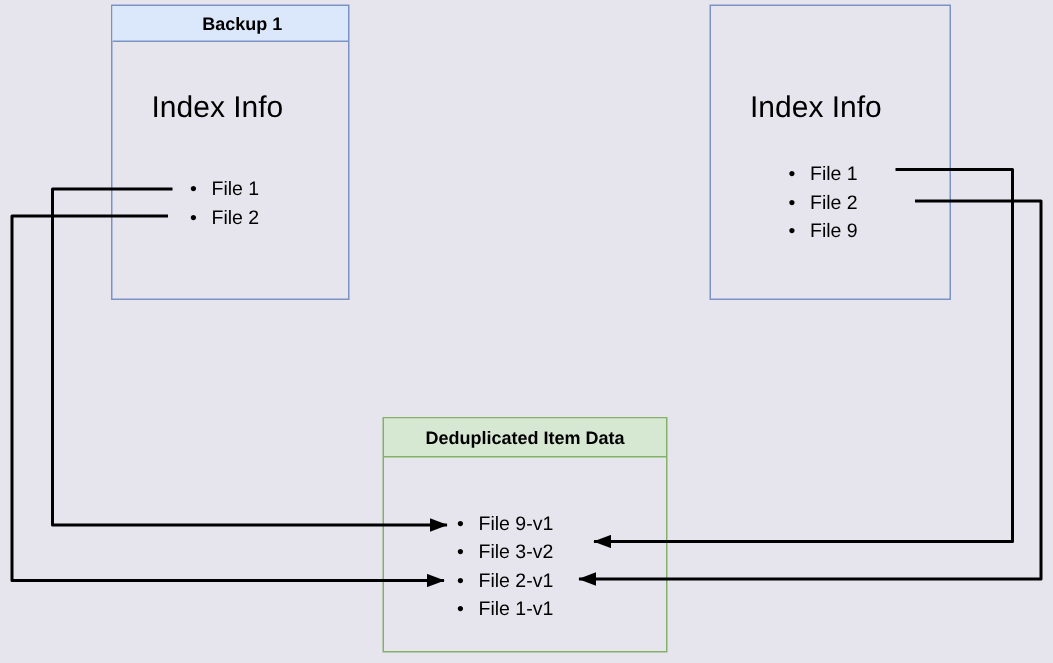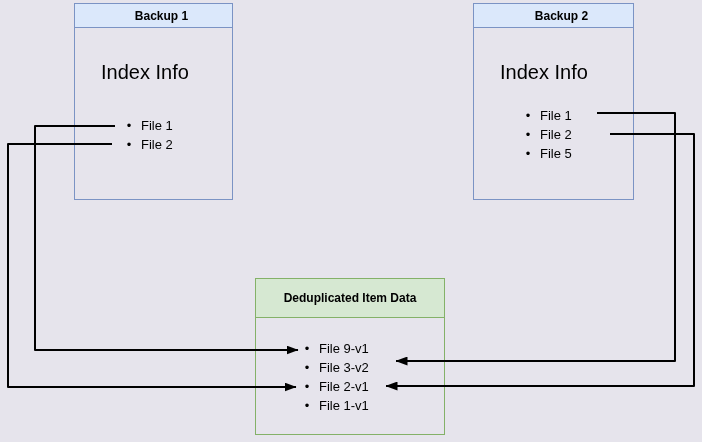--- a/index.html
+++ b/index.html
@@ -33,21 +33,21 @@
     left: 0; right: 0; top: 0;
     border-bottom: 1.5px solid;
     display: flex;
     align-items: center;
     justify-content: center;
     font-weight: bold;
     font-size: 12px;
     box-sizing: border-box;
   }
   .box.blue .box-header  { background: #dbe8fb; border-color: #7b93c4; height: 24px; padding-left: 16px; }
-  .box.green .box-header { background: #d6e8d2; border-color: #84b168; height: 39px; }
+  .box.green .box-header { background: #d6e8d2; border-color: #84b168; height: 26px; }
   #box-backup1 { left: 74px;  top: 3px;   width: 159px; height: 197px; }
   #box-backup2 { left: 473px; top: 3px;   width: 161px; height: 197px; }
   #box-dedup   { left: 255px; top: 278px; width: 190px; height: 157px; }
   .index-label {
     position: absolute;
     left: 26px; top: 57px;
     font-size: 20px;
     white-space: nowrap;
   }
   .file-list { position: absolute; }
@@ -96,36 +96,33 @@
         <span>File 1</span>
       </div>
       <div class="file-row">
         <span class="bullet">•</span>
         <span>File 2</span>
       </div>
     </div>
   </div>
 
   <div class="box blue" id="box-backup2">
-    <div class="box-header">
-      <span>Backup 2</span>
-    </div>
     <div class="index-label">Index Info</div>
     <div class="file-list">
       <div class="file-row">
         <span class="bullet">•</span>
         <span>File 1</span>
       </div>
       <div class="file-row">
         <span class="bullet">•</span>
         <span>File 2</span>
       </div>
       <div class="file-row">
         <span class="bullet">•</span>
-        <span>File 5</span>
+        <span>File 9</span>
       </div>
     </div>
   </div>
 
   <div class="box green" id="box-dedup">
     <div class="box-header">
       <span>Deduplicated Item Data</span>
     </div>
     <div class="file-list">
       <div class="file-row">

